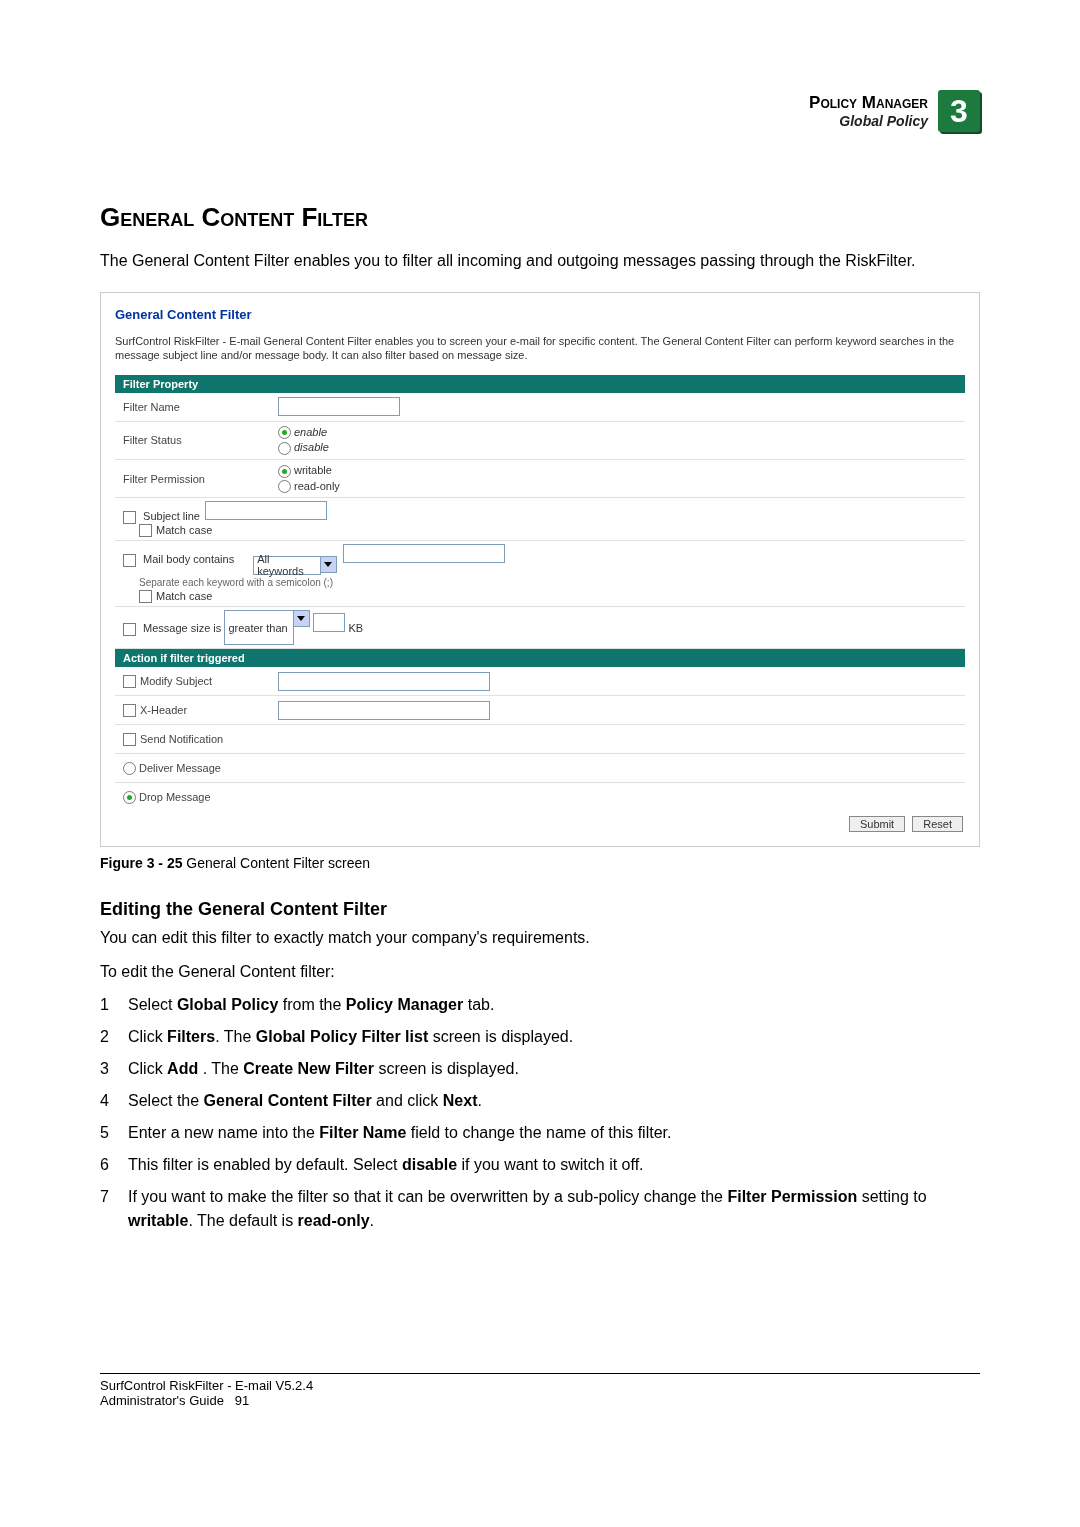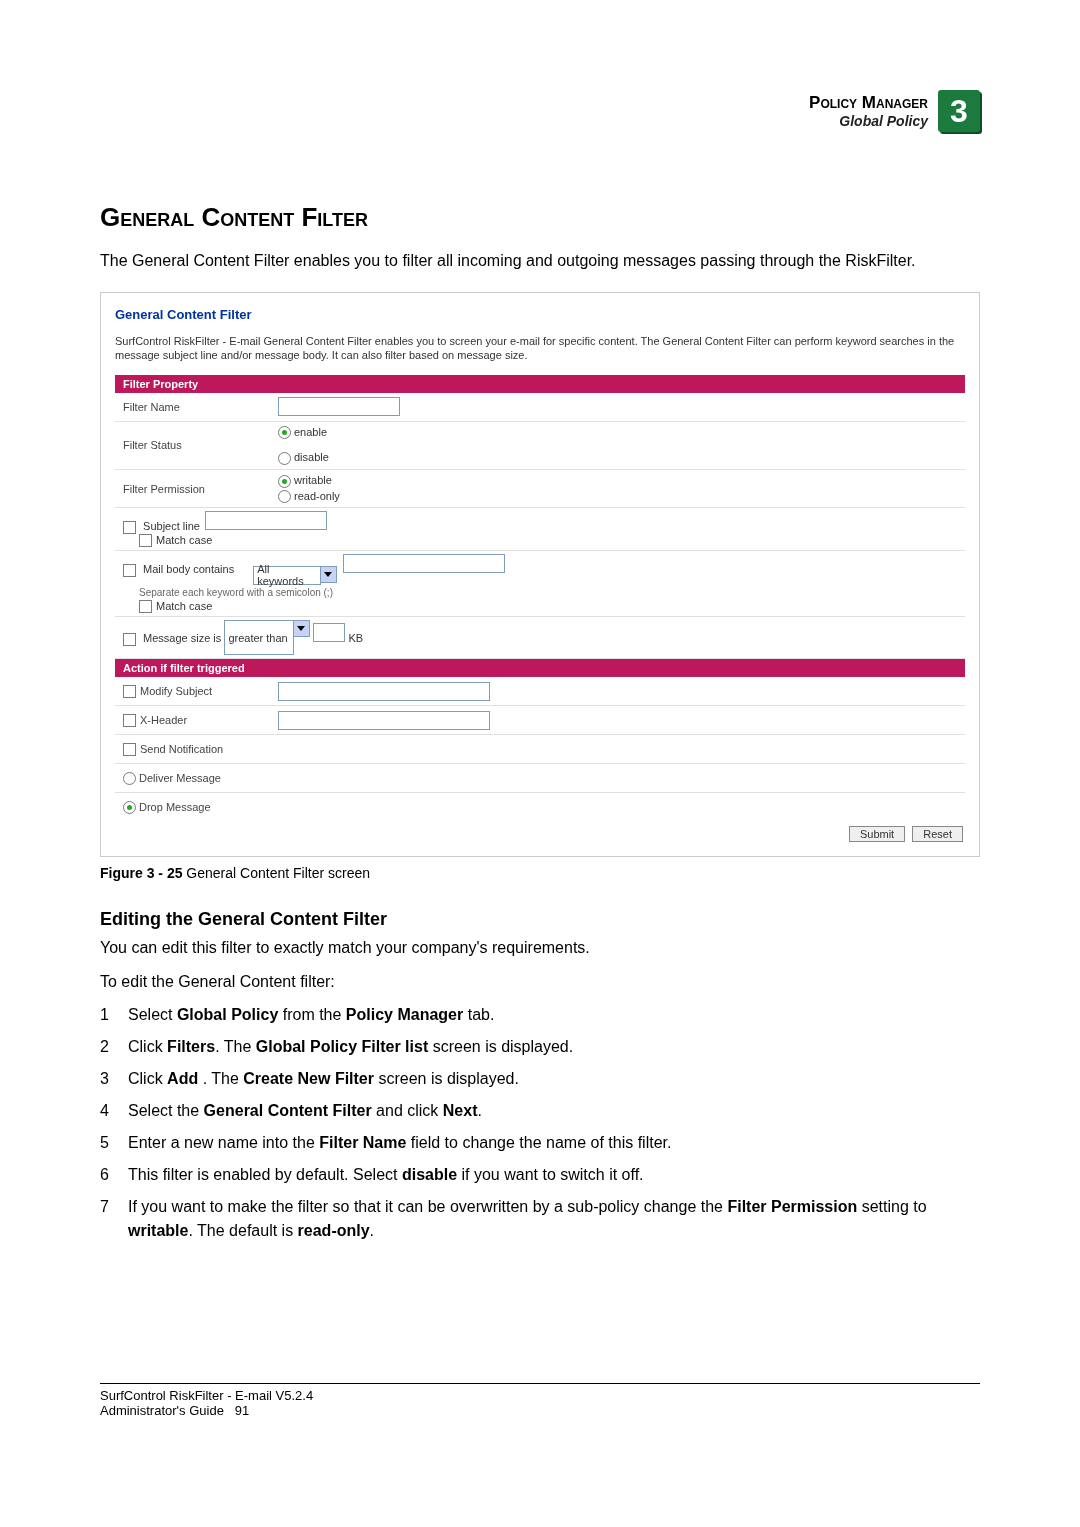--- a/index.html
+++ b/index.html
@@ -71,21 +71,21 @@
     color: #0033a0;
     font-weight: bold;
     font-size: 13px;
     margin-bottom: 12px;
   }
   .shot-desc {
     margin-bottom: 12px;
     line-height: 1.3;
   }
   .band {
-    background: #be185d;
+    background: #0f766e;
     color: #fff;
     font-weight: bold;
     font-size: 11px;
     padding: 3px 8px;
   }
   .row {
     display: flex;
     padding: 4px 8px;
     align-items: center;
     border-bottom: 1px solid #e0e0e0;
@@ -168,21 +168,21 @@
 
     <div class="row">
       <div class="label">Filter Name</div>
       <div class="ctrl">
           <span class="fake-input w120"></span>
         </div>
     </div>
 
     <div class="row">
       <div class="label">Filter Status</div>
-      <div class="ctrl" style="flex-direction:column; align-items:flex-start; gap:12px;">
+      <div class="ctrl" style="flex-direction:column; align-items:flex-start; gap:2px;font-style:italic;">
         <span><span class="fake-radio sel"></span><span>enable</span></span>
         <span><span class="fake-radio"></span><span>disable</span></span>
       </div>
     </div>
 
     <div class="row">
       <div class="label">Filter Permission</div>
       <div class="ctrl" style="flex-direction:column; align-items:flex-start; gap:2px;">
         <span><span class="fake-radio sel"></span><span>writable</span></span>
         <span><span class="fake-radio"></span><span>read-only</span></span>

